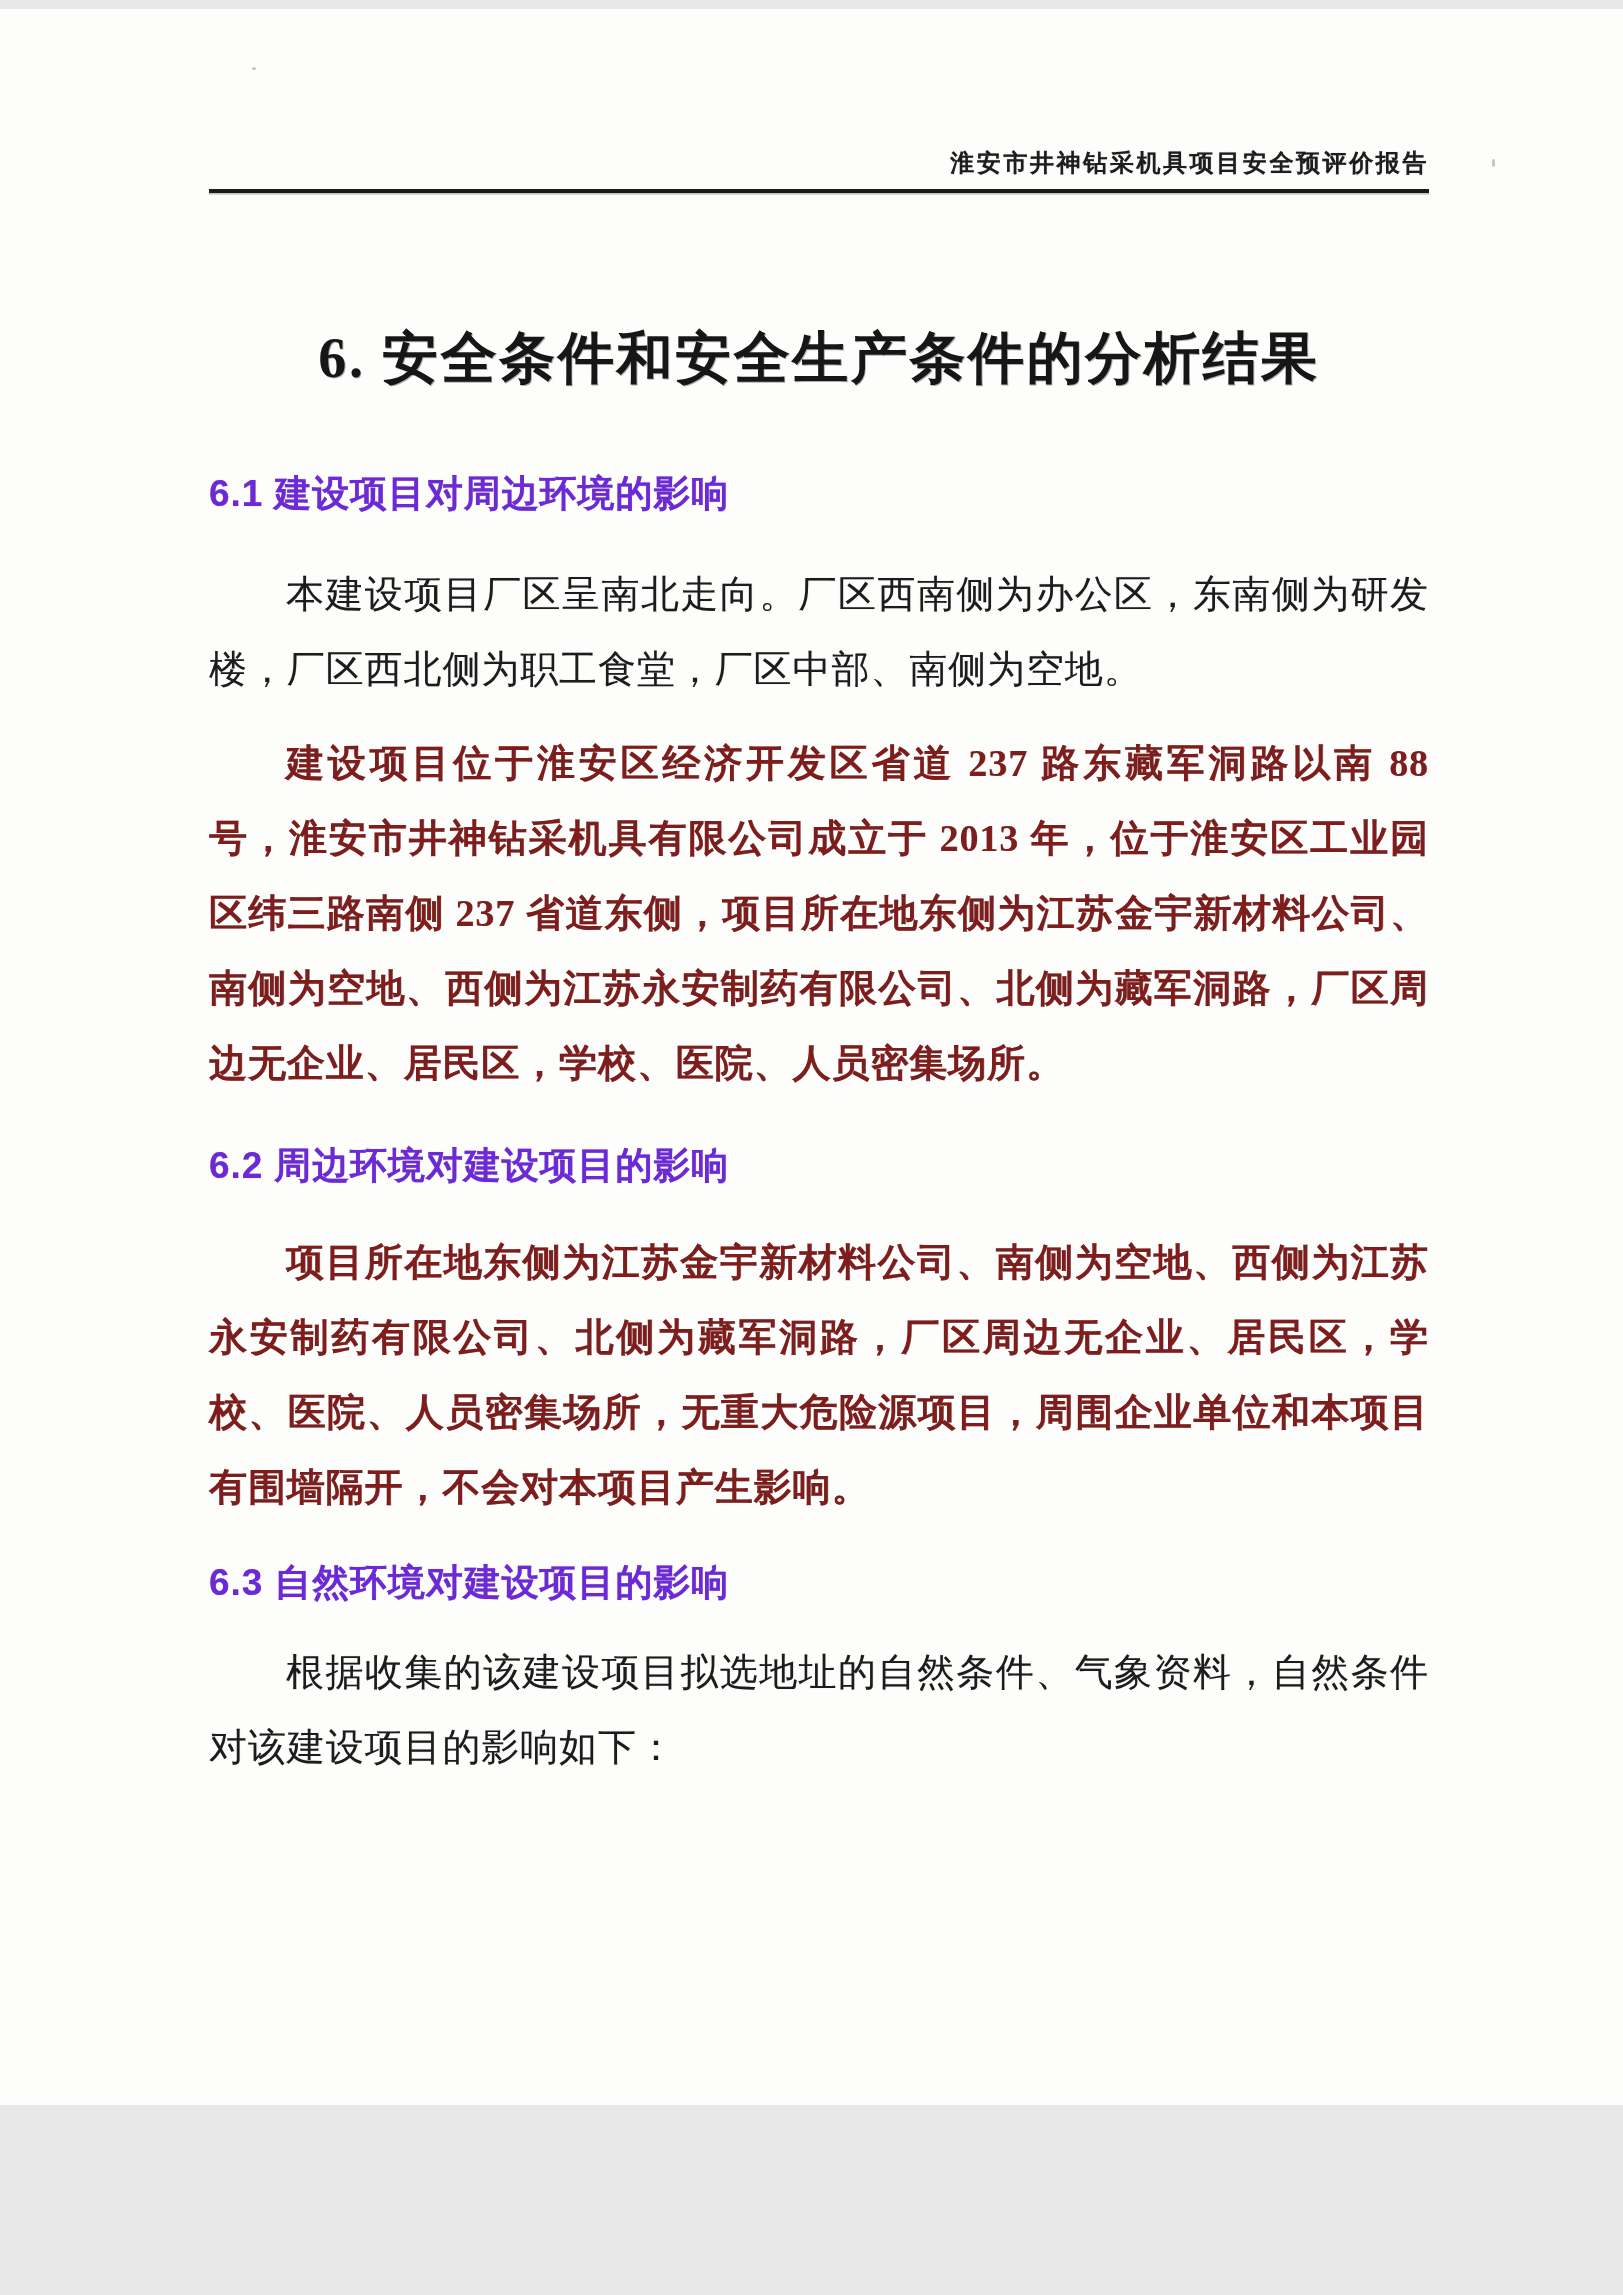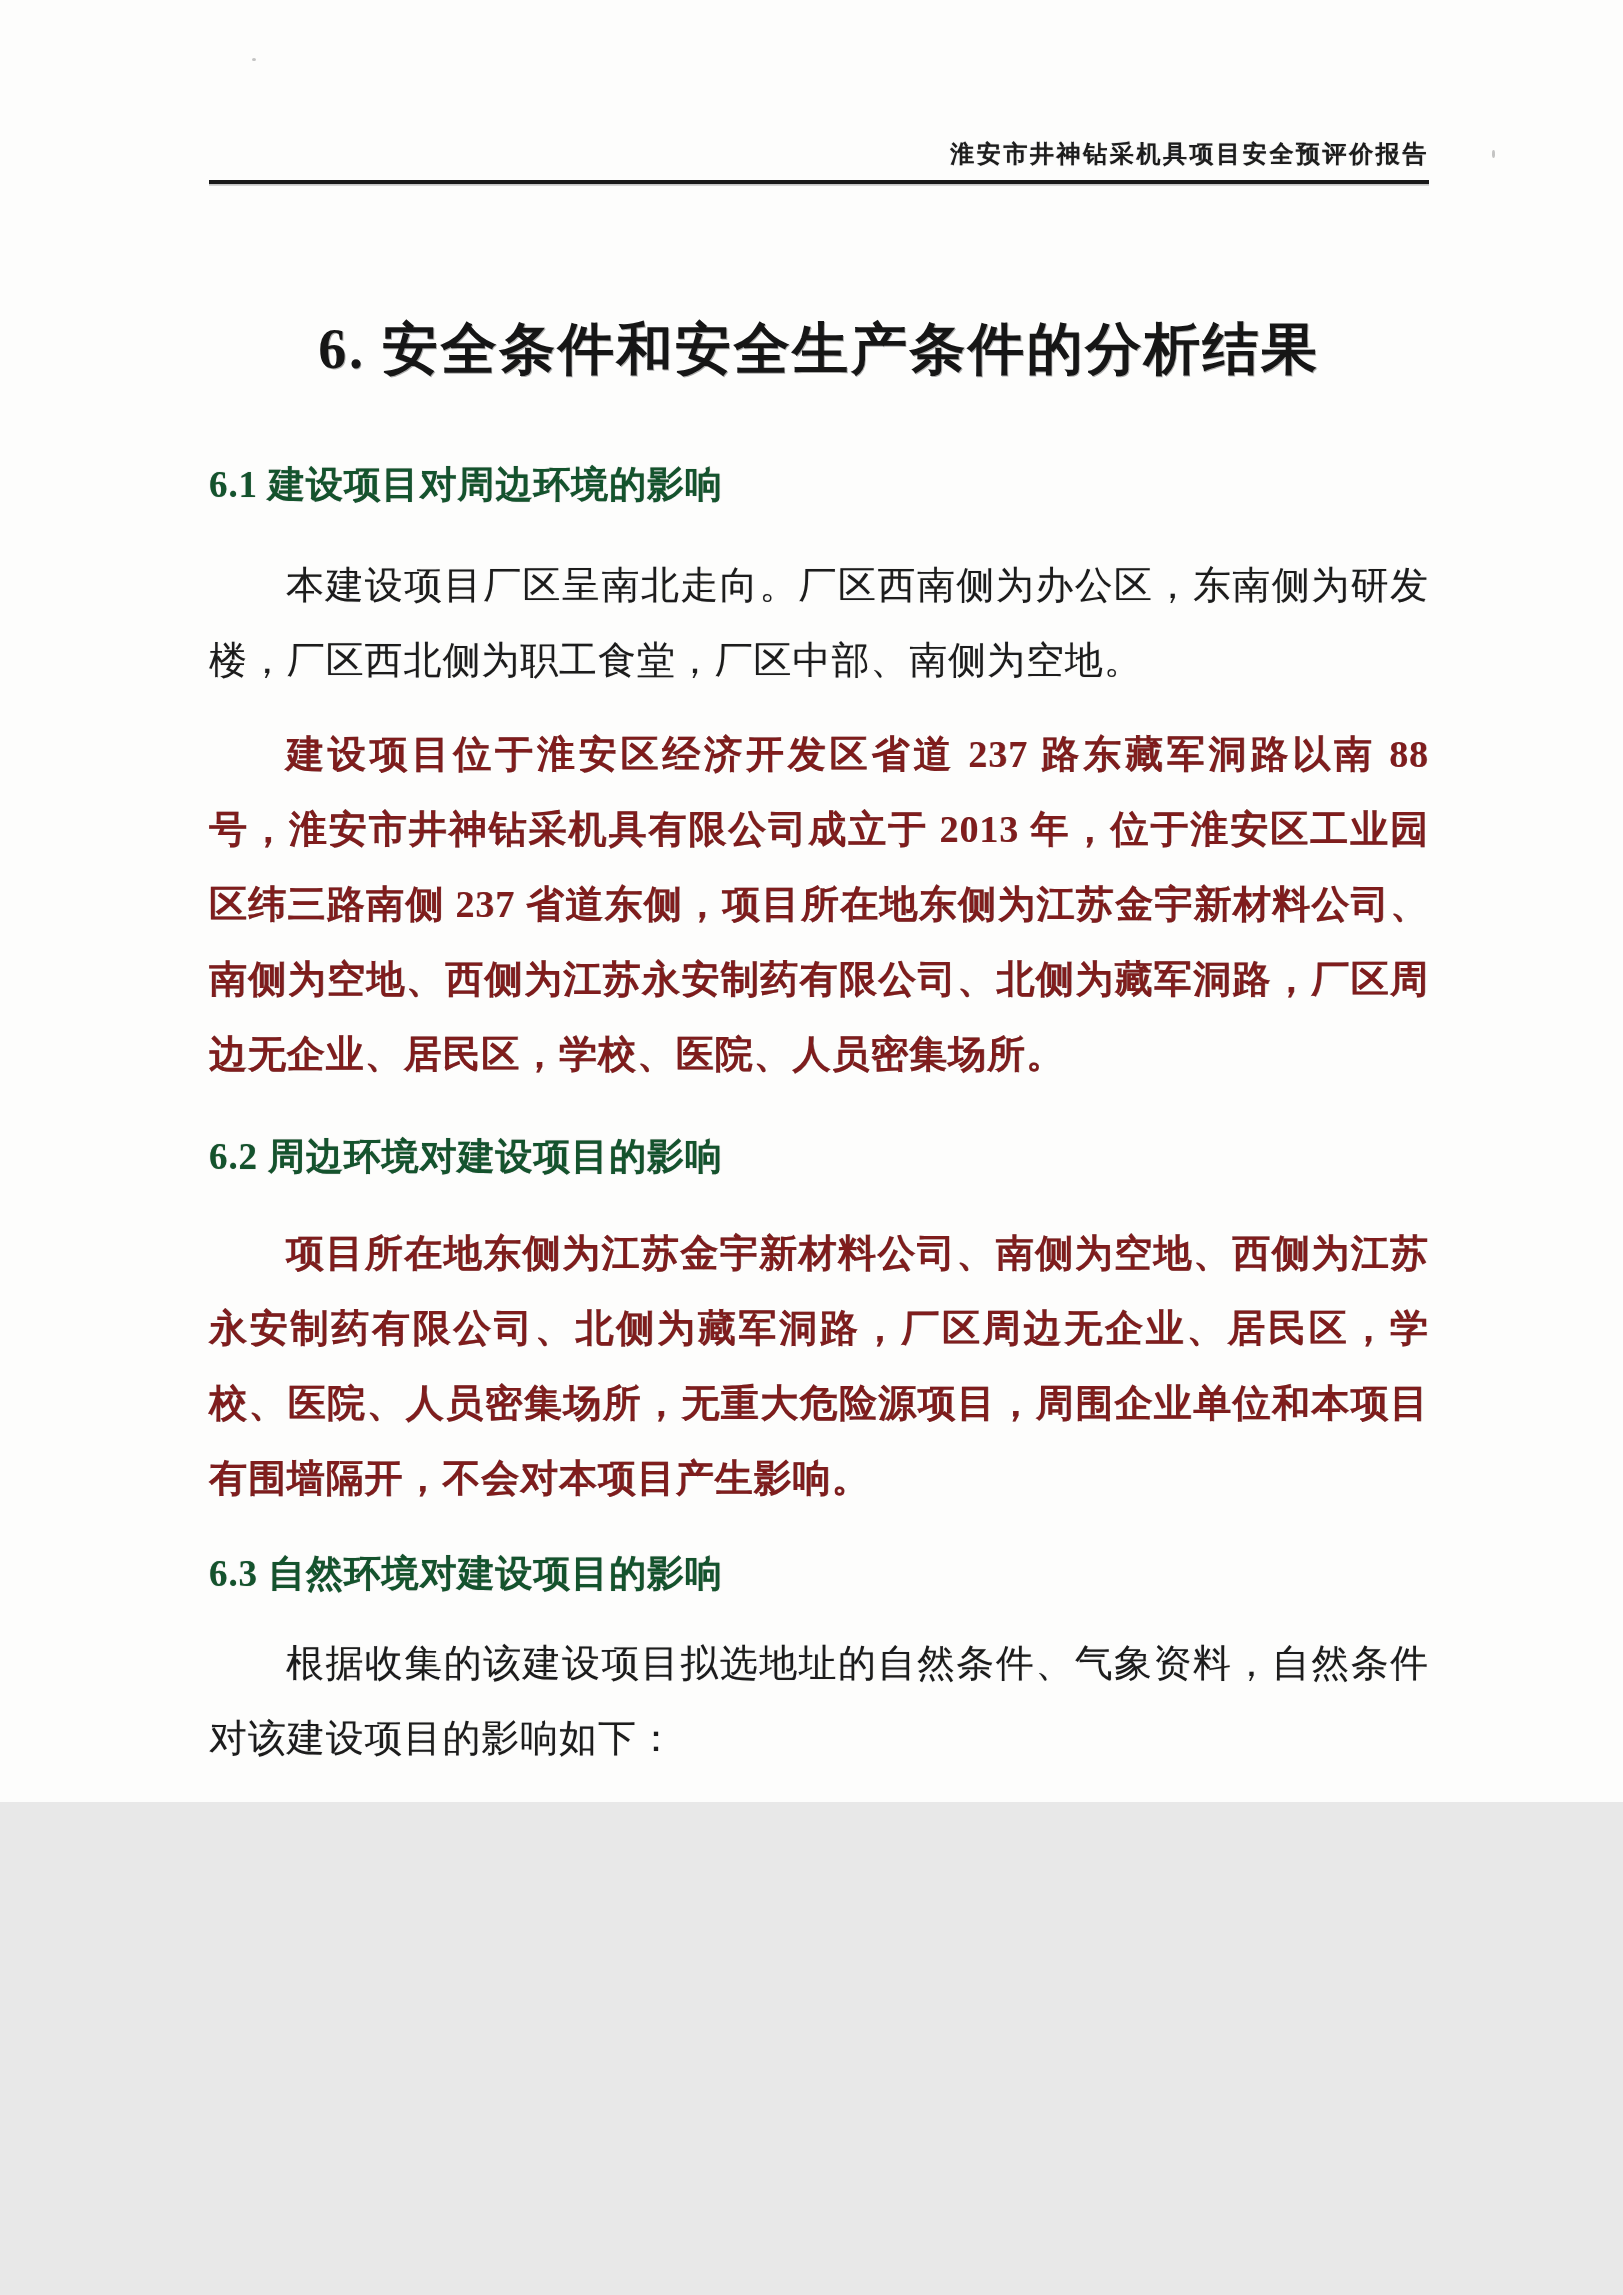--- a/index.html
+++ b/index.html
@@ -3,22 +3,22 @@
 <meta charset="utf-8">
 <style>
   html, body {
     margin: 0;
     padding: 0;
     background: #e8e8e8;
   }
   .page {
     position: relative;
     width: 1623px;
-    height: 1802px;
-    margin: 0 auto;
+    height: 2096px;
+    margin: 9px auto;
     background: #fdfdfc;
     overflow: hidden;
     color: #1b1b1b;
   }
   .content {
     position: absolute;
     left: 209px;
     right: 194px;
     top: 0;
   }
@@ -44,26 +44,26 @@
     font-family: Liberation Serif, serif;
     font-weight: 700;
     font-size: 56px;
     line-height: 1.35;
     letter-spacing: 2.6px;
     color: #161616;
     text-shadow: 0.9px 0.9px 0 rgba(25,25,25,0.35);
   }
   .section-heading {
     margin: 0;
-    font-family: Liberation Serif, serif;
+    font-family: Liberation Sans, sans-serif;
     font-weight: 700;
     font-size: 37px;
     line-height: 51px;
     letter-spacing: 0.9px;
-    color: #14532d;
+    color: #6d28d9;
     text-shadow: 0 0 0.9px rgba(25,25,25,0.4);
   }
   .h-61 { margin-top: 72px; }
   .h-62 { margin-top: 39px; }
   .h-63 { margin-top: 32px; }
   .para {
     margin: 0;
     font-family: "Liberation Serif", "DejaVu Serif", serif;
     font-size: 38px;
     line-height: 75px;

